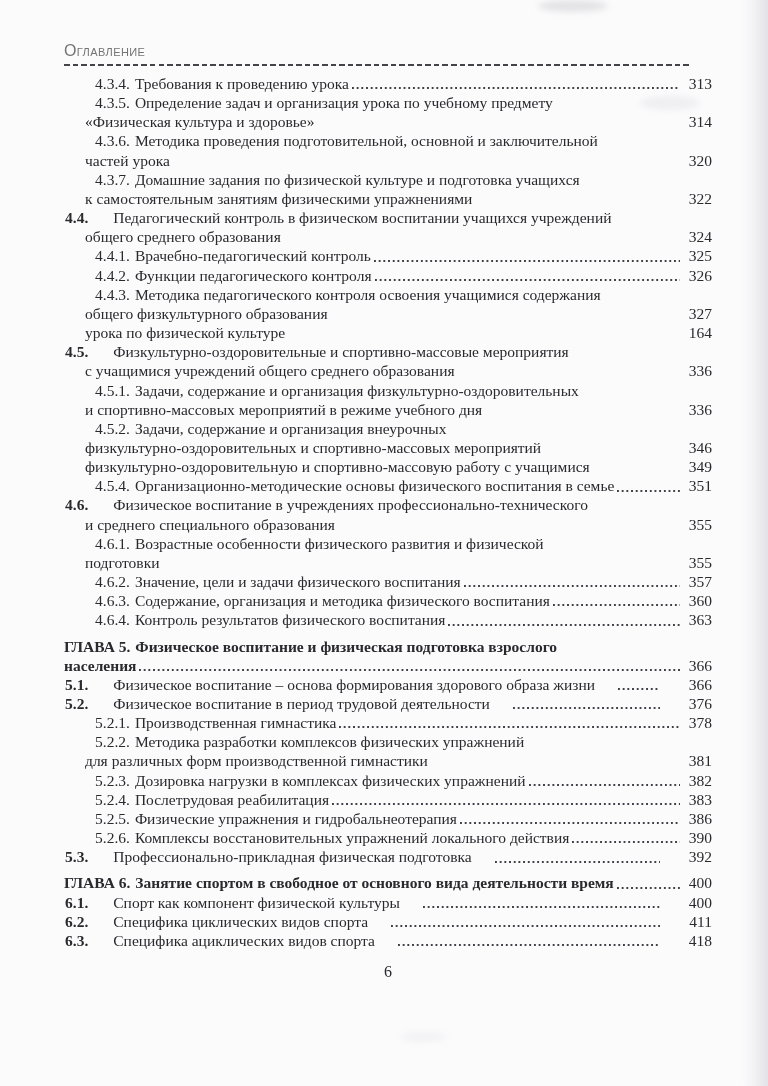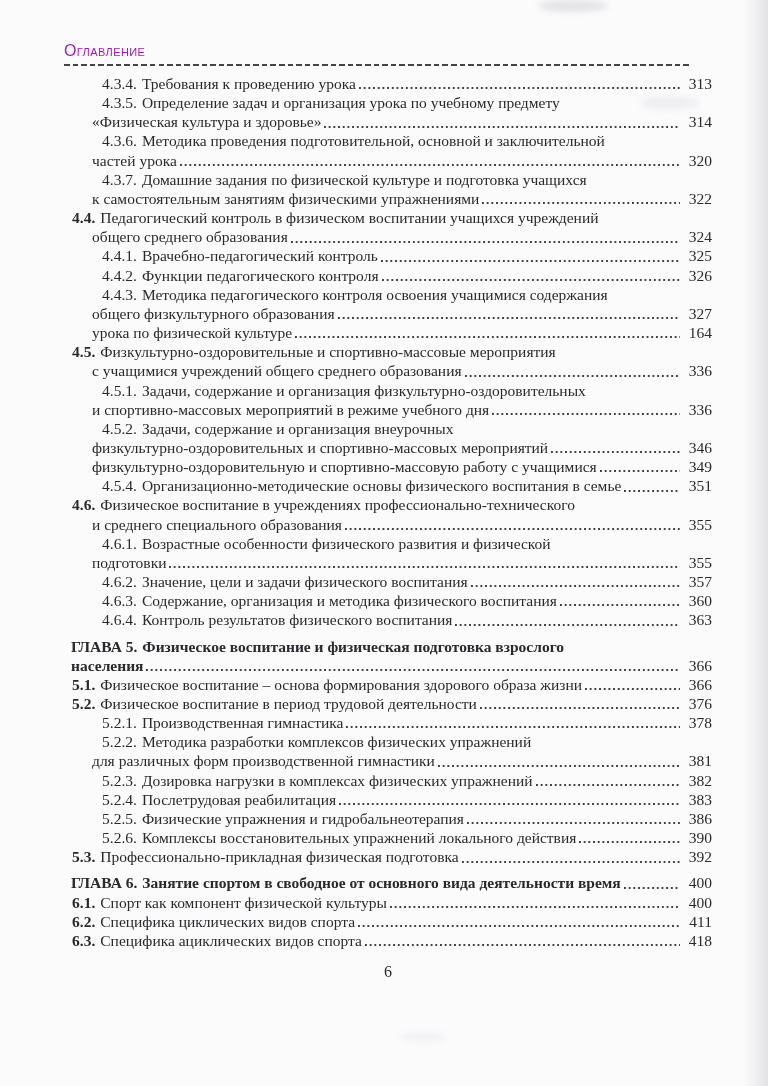--- a/index.html
+++ b/index.html
@@ -27,41 +27,41 @@
   .smudge.s2 { left:640px; top:96px; width:60px; height:14px; background:rgba(140,140,155,0.10); }
   .smudge.s3 { left:400px; top:1032px; width:46px; height:10px; background:rgba(140,140,155,0.08); }
 
   .content { margin:42px 56px 0 64px; } 
 
   .header-title {
     font-family:"Liberation Sans", sans-serif;
     font-variant:small-caps;
     font-size:16px; line-height:17px;
     letter-spacing:0.4px;
-    color:#a21caf;
+    color:#737373;
   }
   .dashed-rule {
     margin-top:5px;
     width:626px; height:2px;
     background:repeating-linear-gradient(90deg, #454549 0px, #454549 5.5px, transparent 5.5px, transparent 8.6px);
   }
 
-  .toc { margin-top:8px;margin-left:7px; }
+  .toc { margin-top:8px; }
   .line {
     display:flex;
     align-items:stretch;
     line-height:19.15px;
     font-size:15.5px;
     white-space:nowrap;
   }
   .line.gap { margin-top:7px; }
   .ind-chapter { padding-left:0; }
-  .ind-section { padding-left:1px; }
+  .ind-section { padding-left:1px;gap:20px; }
   .ind-sub     { padding-left:31px; }
-  .ind-cont    { padding-left:21px; }
+  .ind-cont    { padding-left:21px;align-items:center; }
 
   .num { margin-right:5px; }
   .num.b, .line.bold .num, .line.bold .text { font-weight:bold; }
 
   .leader {
     flex:1 1 auto;
     min-width:10px;
     margin:0 4px 0 3px;
     background-image:radial-gradient(circle at 1.1px 1.1px, #3f3f45 1.02px, rgba(0,0,0,0) 1.35px);
     background-size:4.7px 2.4px;

